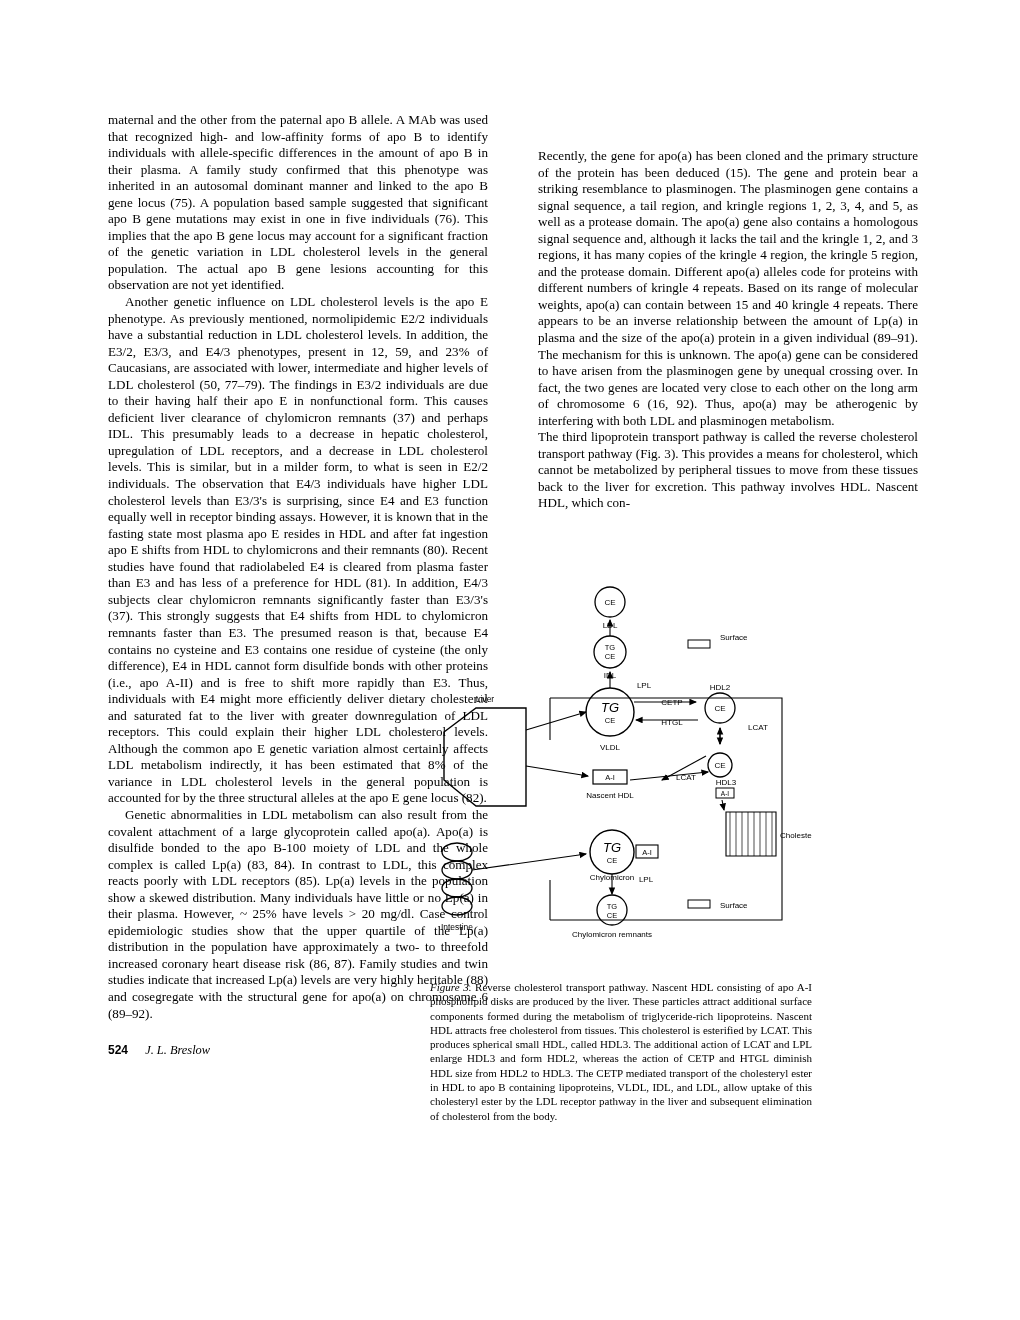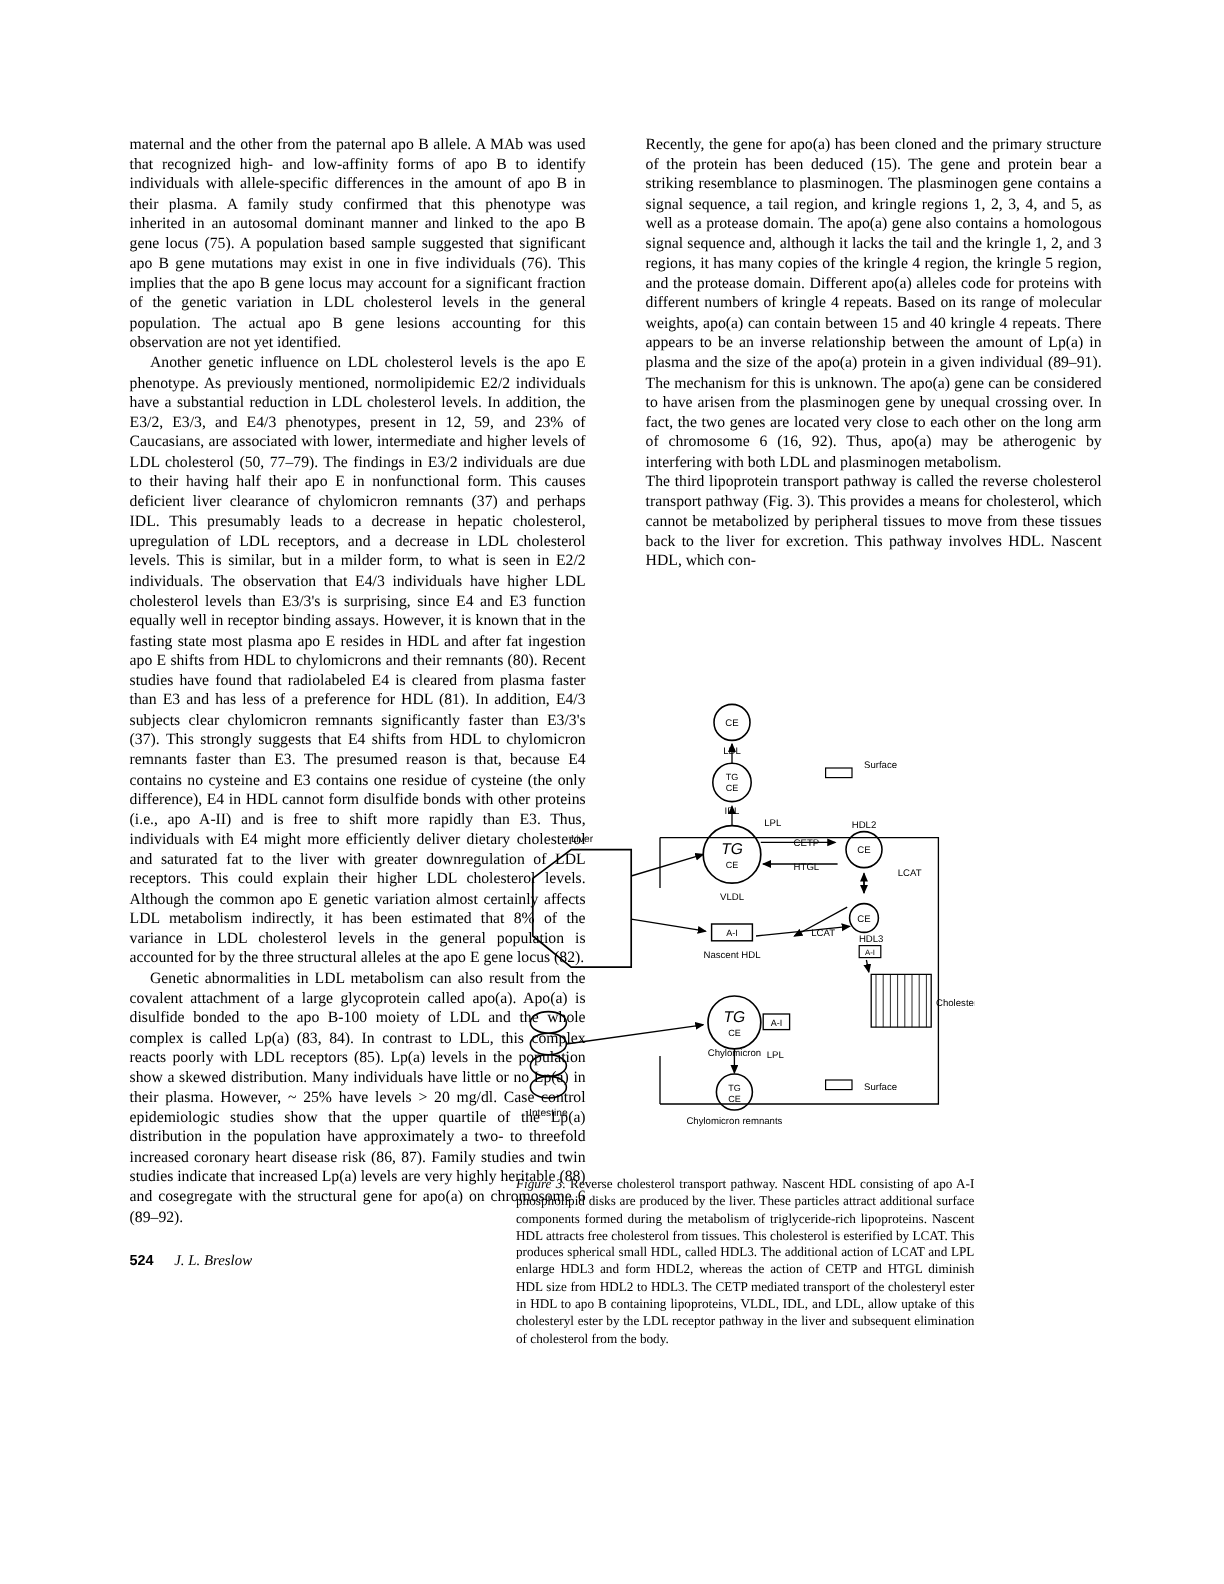--- a/index.html
+++ b/index.html
@@ -27,21 +27,21 @@
     top: 112px;
     width: 810px;
     height: 1130px;
   }
   .col {
     position: absolute;
     top: 0;
     width: 380px;
   }
   .col-left { left: 0; }
-  .col-right { left: 430px; }
+  .col-right { left: 430px; margin-top: 36px; }
   .col p {
     margin: 0;
     font-size: 13.1px;
     line-height: 16.55px;
     text-align: justify;
     text-indent: 1.3em;
     hyphens: manual;
   }
   .col p.noindent { text-indent: 0; }
   .section-head {

